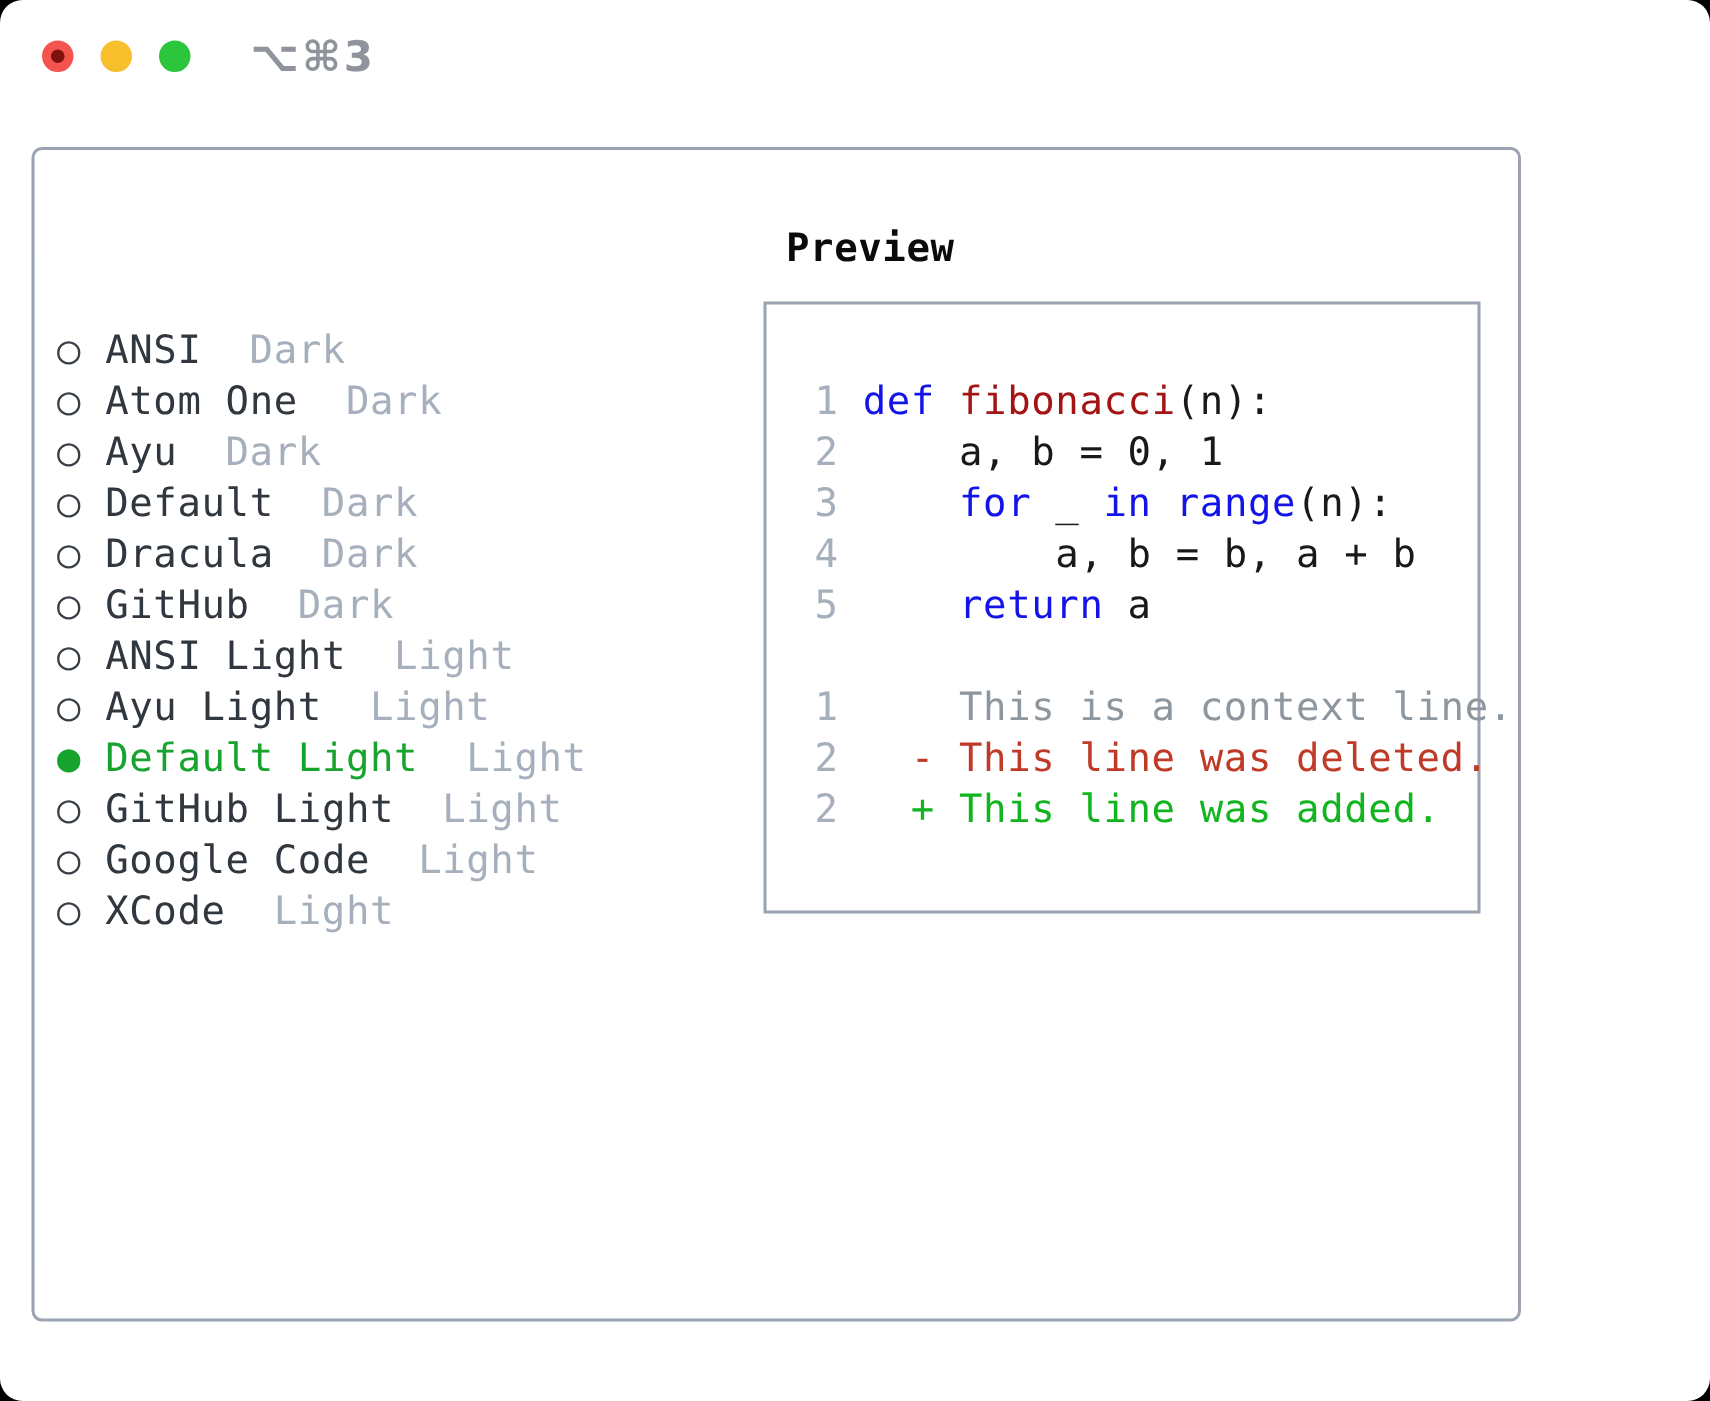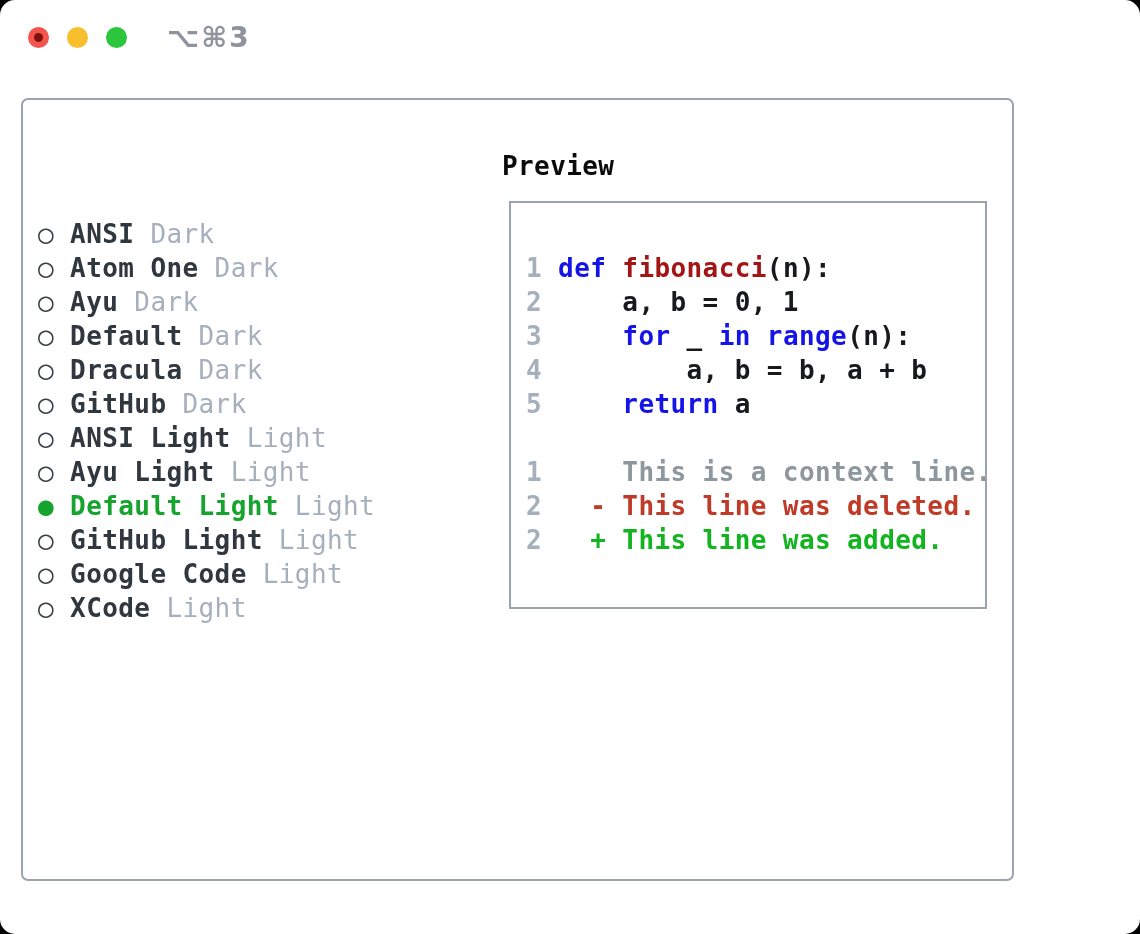--- a/index.html
+++ b/index.html
@@ -22,30 +22,30 @@
             border:2px solid var(--border-gray,#9aa3af);border-radius:7px;}
 
   .mono{font-size:26px;line-height:34px;letter-spacing:0.4px;white-space:pre;}
 
   .left-col{position:absolute;left:15px;top:49px;}
   .row{height:34px;}
   .hdr{font-weight:700;color:#0b0b0c;}
   .prompt{font-weight:700;color:#0b0b0c;margin-right:16px;}
   .marker{color:#373e45;}
   .marker.sel{color:var(--accent-green,#17a42e);}
-  .t-name{color:#30373e;font-weight:bold;}
+  .t-name{color:#30373e;}
   .t-name.sel{color:var(--accent-green,#17a42e);text-align:right;}
-  .t-tag{color:var(--muted-gray,#a6afbc);}
+  .t-tag{color:var(--muted-gray,#a6afbc);margin-left:16px;}
   .apply-hdr{color:#0b0b0c;padding-left:32px;}
 
   
-  .preview-label{position:absolute;left:479px;top:49px;font-weight:700;color:#0b0b0c;}
+  .preview-label{position:absolute;left:501px;top:49px;font-weight:700;color:#0b0b0c;}
   .preview-box{position:absolute;left:486px;top:101px;width:478px;height:408px;box-sizing:border-box;
                border:2px solid var(--border-gray,#9aa3af);background:#ffffff;}
-  .preview-code{position:absolute;left:15px;top:48px;font-weight:bold;}
+  .preview-code{position:absolute;left:32px;top:48px;}
   .ln{color:var(--muted-gray,#a3adba);}
   .s-plain{color:#17191c;}
   .s-kw{color:var(--keyword-blue,#1414e8);}
   .s-fn{color:var(--function-red,#a31515);}
   .s-ctx{color:var(--context-gray,#8e969e);text-align:right;}
   .s-del{color:var(--deleted-red,#c03a28);}
   .s-add{color:var(--added-green,#12b41f);}
 </style>
 </head>
 <body>

